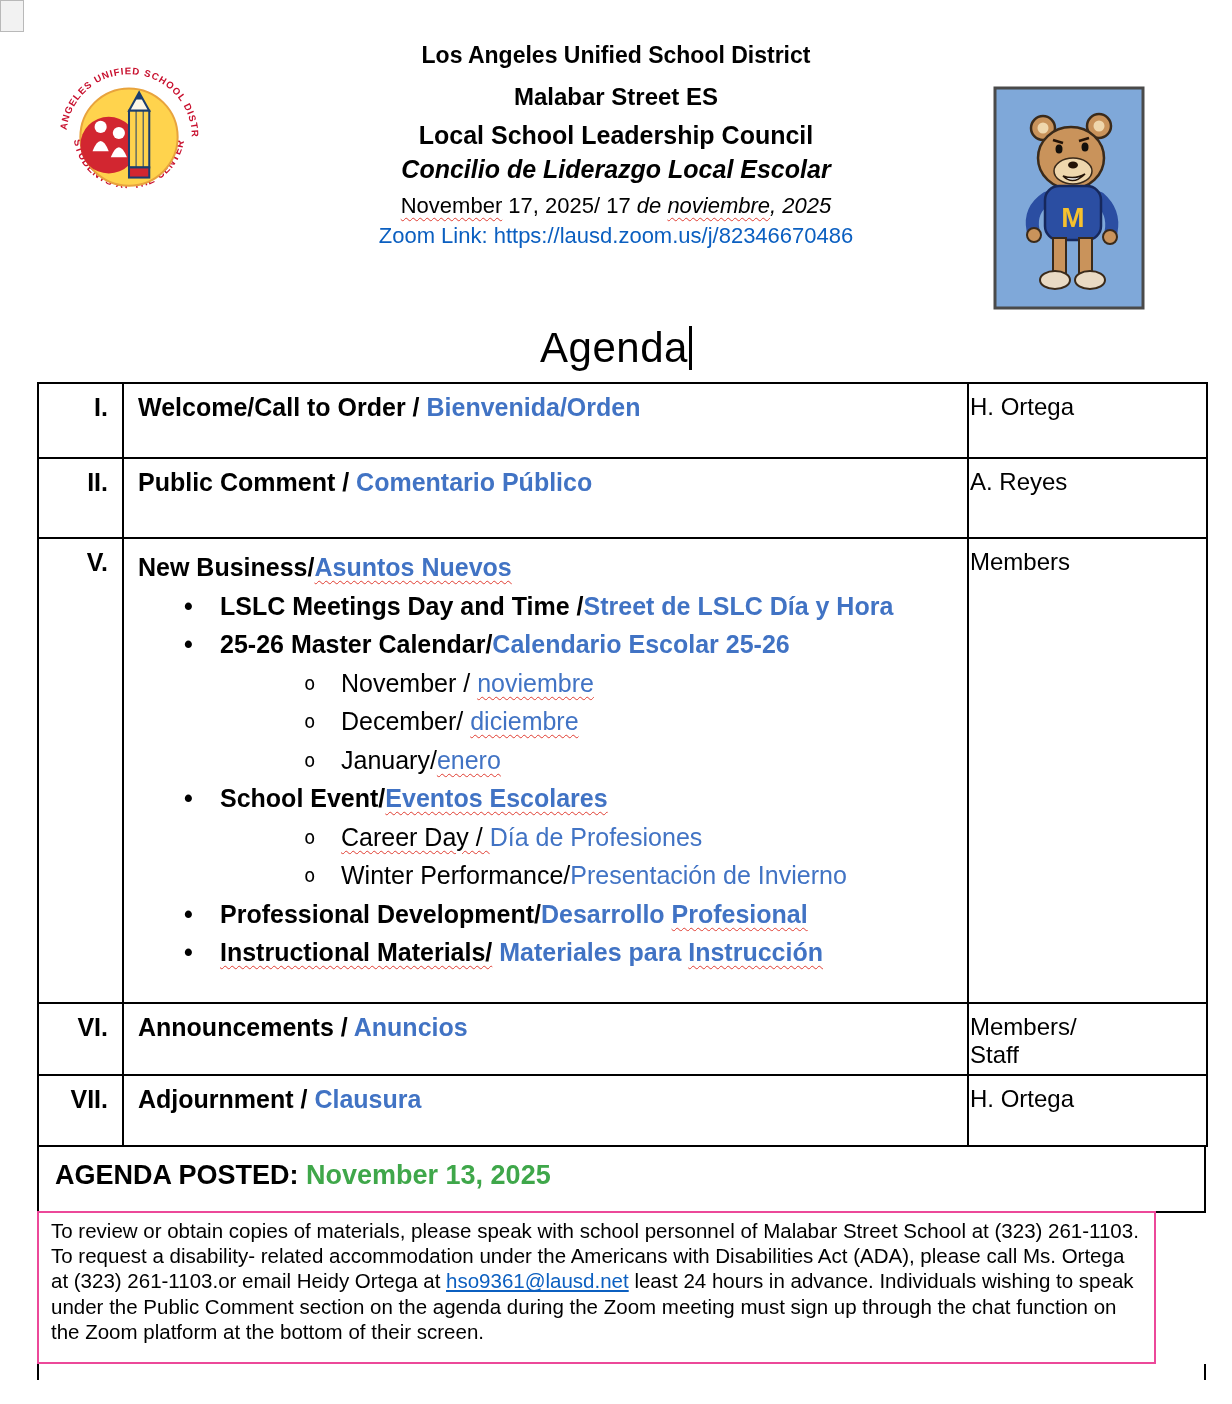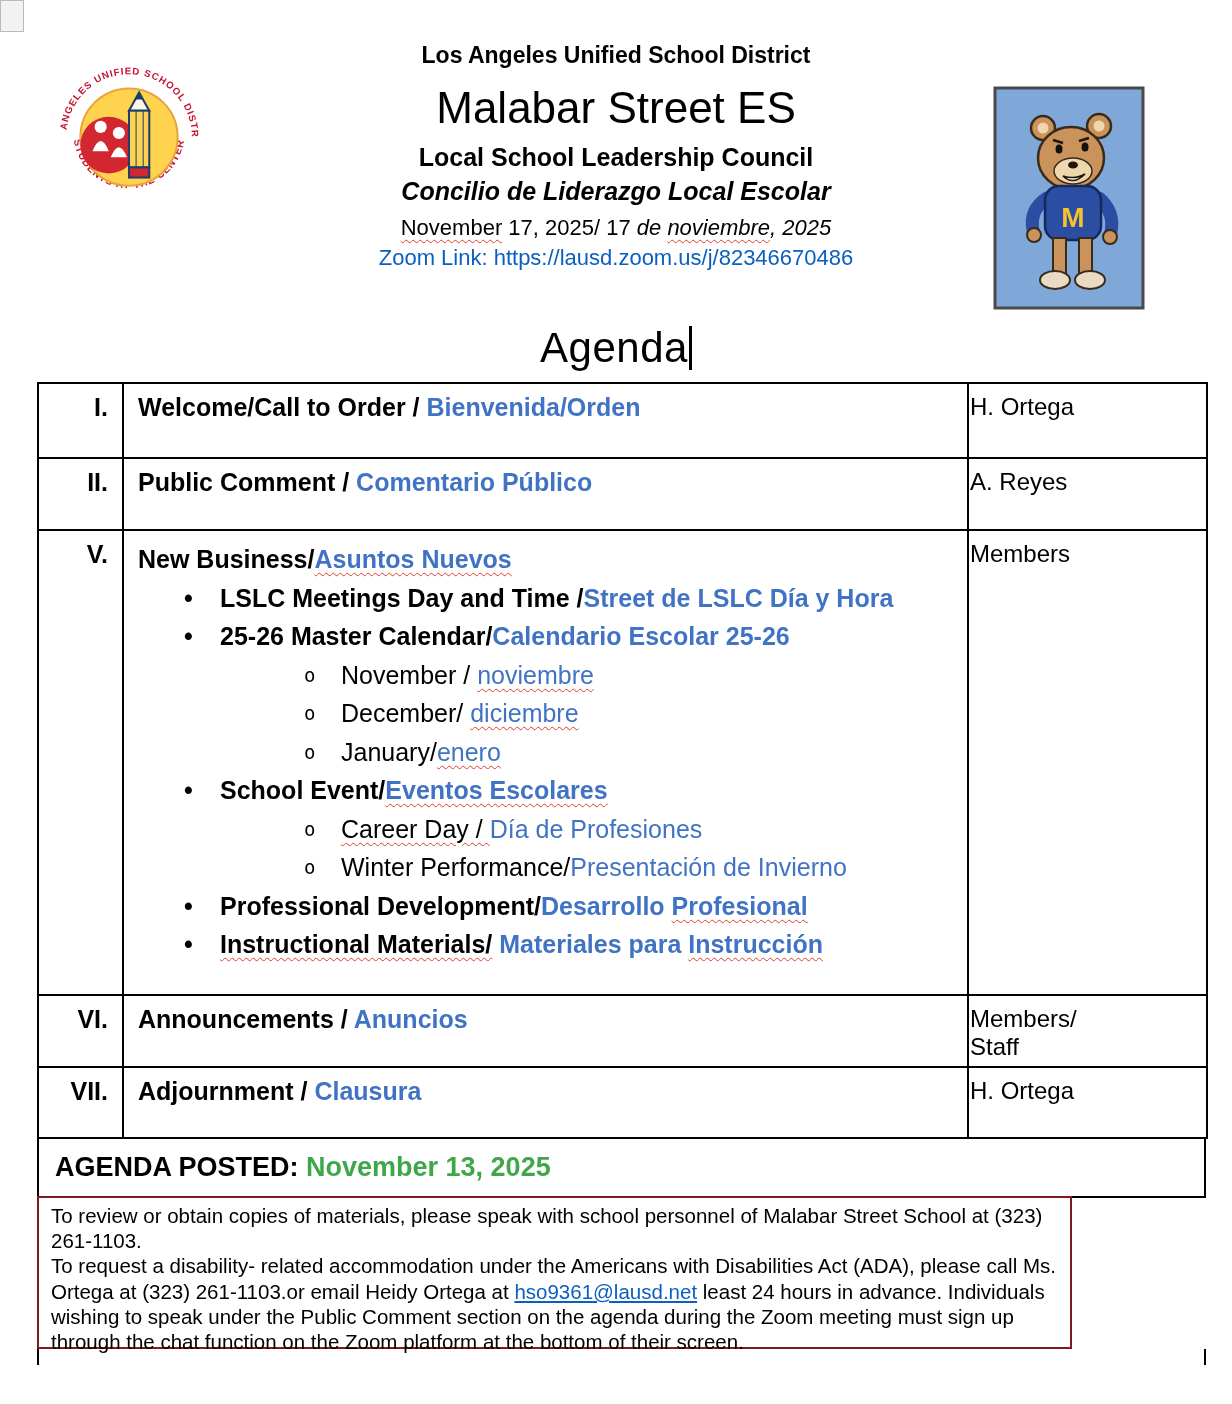--- a/index.html
+++ b/index.html
@@ -7,21 +7,21 @@
   .page{position:relative;width:1232px;height:1404px;background:#fff;overflow:hidden;}
 
   .corner-artifact{position:absolute;left:0;top:0;width:22px;height:30px;background:#f2f2f2;border:1px solid #b9b9b9;}
 
   
   .doc-header{position:relative;height:316px;}
   .logo{position:absolute;left:52px;top:58px;width:154px;height:154px;}
   .mascot{position:absolute;left:993px;top:86px;width:152px;height:224px;}
   .head-lines{padding-top:42px;text-align:center;}
   .h-district{font-size:23px;font-weight:bold;margin-bottom:14px;}
-  .h-school{font-size:44px;font-weight:normal;margin-bottom:10px;}
+  .h-school{font-size:24px;font-weight:bold;margin-bottom:10px;}
   .h-council-en{font-size:25px;font-weight:bold;margin-bottom:5px;}
   .h-council-es{font-size:25px;font-weight:bold;font-style:italic;margin-bottom:9px;}
   .h-date{font-size:22px;margin-bottom:4px;}
   .h-time{font-size:22px;margin-bottom:8px;}
   .h-zoom{font-size:22px;color:var(--link-blue);cursor:pointer;}
   .it{font-style:italic;}
   .sq{text-decoration-line:underline;text-decoration-style:wavy;text-decoration-color:var(--squiggle-red);text-decoration-thickness:1px;text-underline-offset:4px;}
 
   
   .agenda-title-wrap{text-align:center;margin-top:8px;height:58px;}
@@ -32,36 +32,36 @@
   table.agenda-table{border-collapse:collapse;table-layout:fixed;width:1169px;margin-left:37px;}
   .agenda-table col.c1{width:85px;}
   .agenda-table col.c2{width:845px;}
   .agenda-table col.c3{width:239px;}
   .agenda-table td{border:2px solid #000;vertical-align:top;}
   td.num{font-size:25px;font-weight:bold;text-align:right;padding:9px 14px 0 0;}
   td.content{font-size:25px;font-weight:bold;padding:9px 12px 0 14px;}
   td.owner{font-size:24px;font-weight:400;padding-top:9px;}
   .es{color:var(--es-blue);}
   .r1{height:75px;}
-  .r2{height:72px;border-radius:26px;}
+  .r2{height:80px;border-radius:26px;}
   .r5{height:465px;}
   .r6{height:72px;}
   .r7{height:71px;}
   .line{line-height:38.5px;}
   .bullet-line{display:flex;padding-left:46px;font-weight:bold;line-height:38.5px;}
   .bullet-line::before{content:"•";width:36px;flex:none;font-weight:bold;}
   .sub-line{display:flex;padding-left:166px;font-weight:400;line-height:38.5px;}
   .sub-line::before{content:"o";width:37px;flex:none;font-family:"DejaVu Sans Mono",monospace;font-size:19px;font-weight:400;}
 
   
-  .posted-row{box-sizing:border-box;width:1169px;margin-left:37px;margin-top:-2px;border:2px solid #000;height:61px;padding:13px 0 0 16px;font-size:27px;font-weight:bold;}
+  .posted-row{box-sizing:border-box;width:1169px;margin-left:37px;margin-top:-2px;border:2px solid #000;height:68px;padding:13px 0 0 16px;font-size:27px;font-weight:bold;}
   .posted-date{color:var(--posted-green);}
 
   
-  .footer-box{box-sizing:border-box;width:1035px;margin-left:37px;margin-top:-2px;border:2px solid #7f1d1d;height:153px;padding:5px 10px 0 12px;font-size:20.5px;line-height:25.2px;font-weight:400;}
+  .footer-box{box-sizing:border-box;width:1119px;margin-left:37px;margin-top:-2px;border:2px solid #ec4899;height:153px;padding:5px 10px 0 12px;font-size:20.5px;line-height:25.2px;font-weight:400;}
   .footer-box p{margin:0;}
   .email-link{color:var(--link-blue);text-decoration:underline;cursor:pointer;}
 
   .partial-row{box-sizing:border-box;width:1169px;margin-left:37px;border-left:2px solid #000;border-right:2px solid #000;height:16px;}
 </style>
 </head>
 <body>
 
 <div class="page">
 

